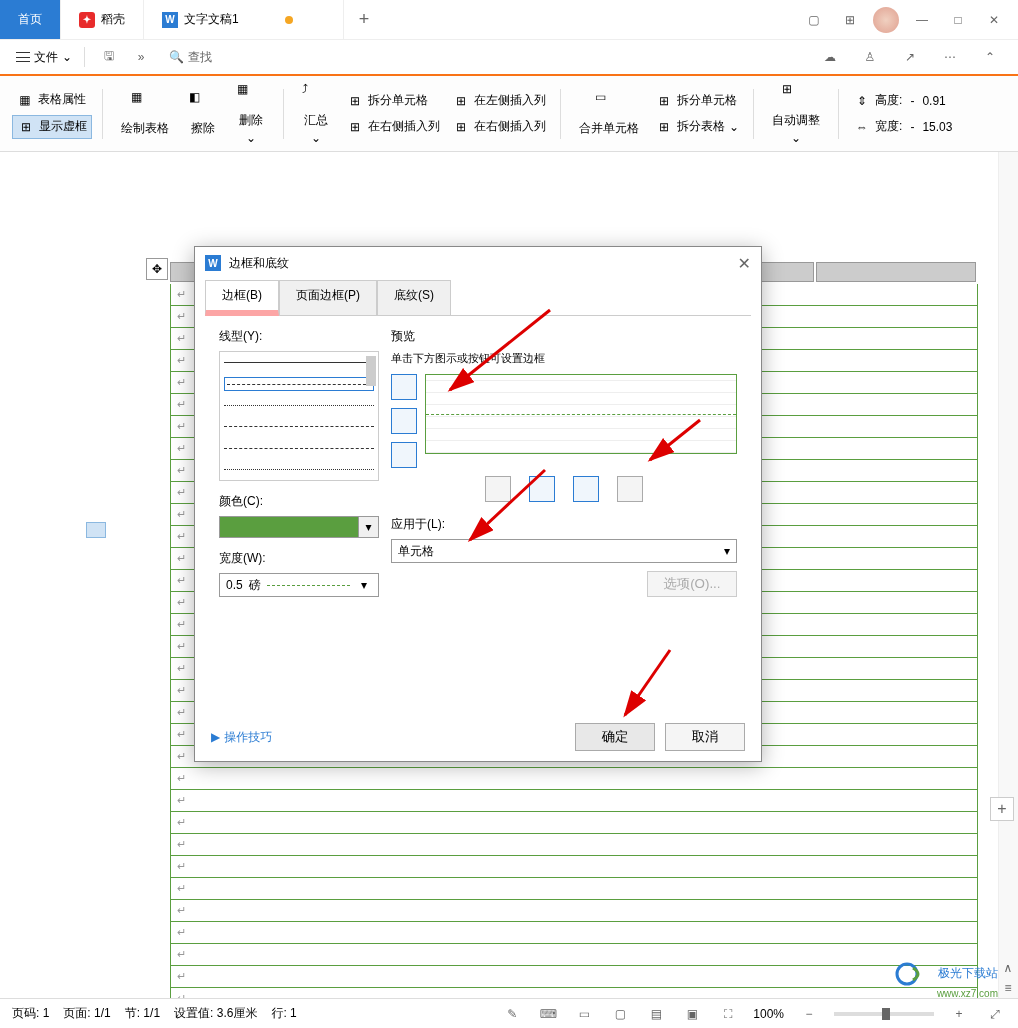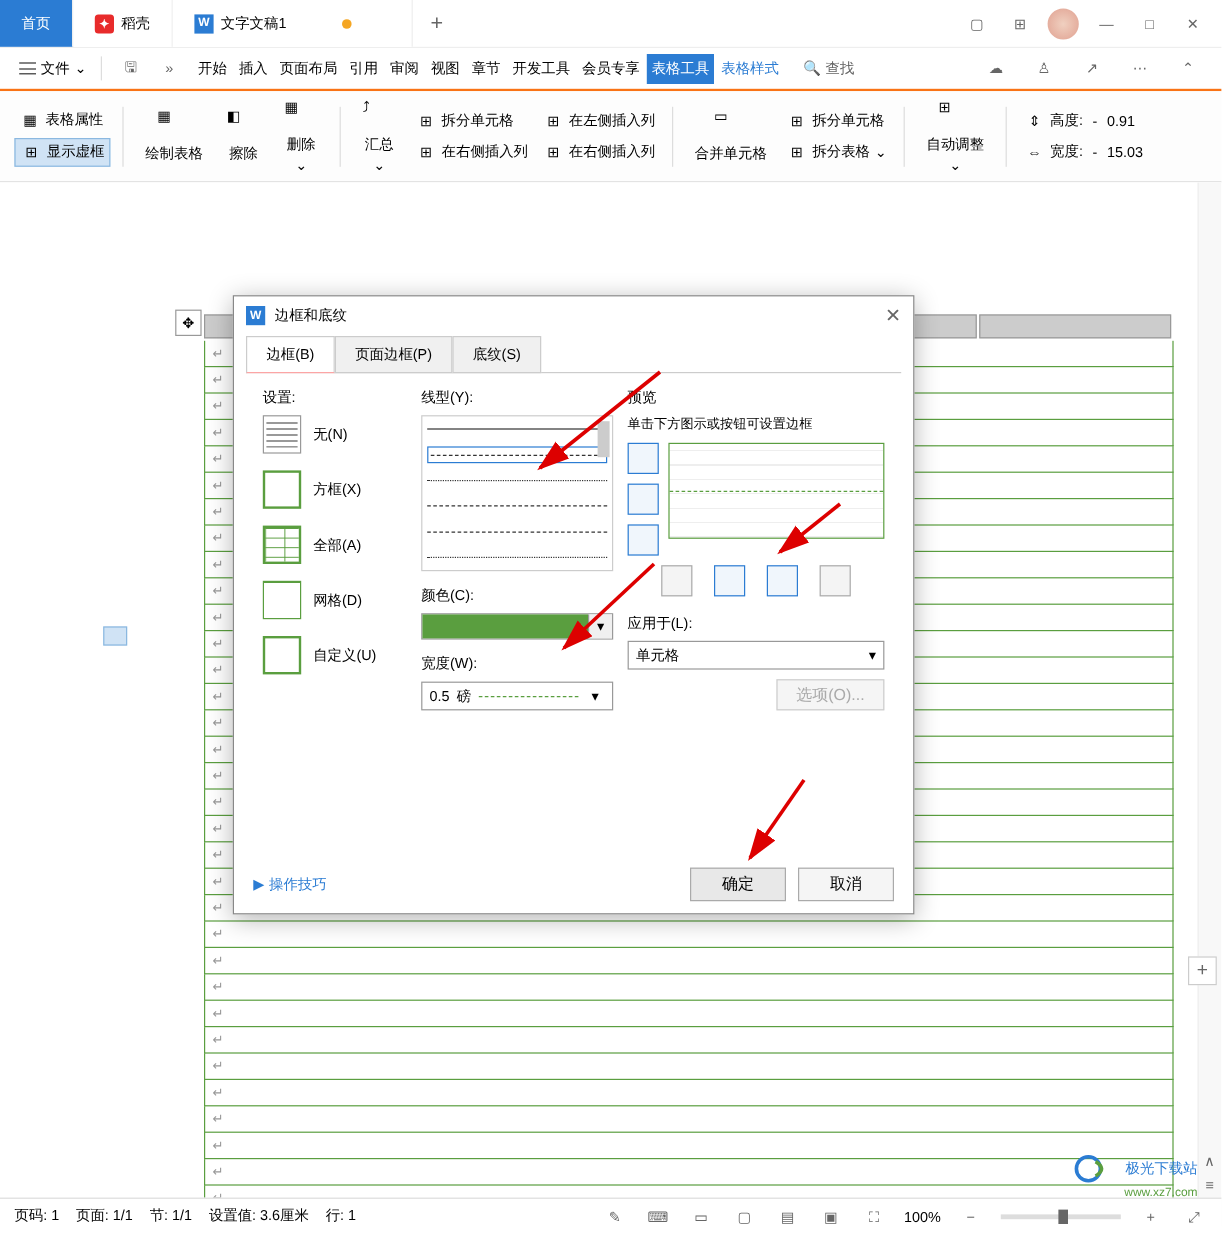--- a/index.html
+++ b/index.html
@@ -53,21 +53,21 @@
 .right-scroll { width: 20px; background: #f8f8f8; border-left: 1px solid #eee; position: relative; }
 .add-btn { position: absolute; right: 4px; top: 645px; width: 24px; height: 24px; border: 1px solid #ccc; background: #fff; display: flex; align-items: center; justify-content: center; font-size: 16px; color: #666; }
 .scroll-btns { position: absolute; bottom: 6px; right: 2px; display: flex; flex-direction: column; gap: 4px; }
 .scroll-btns div { width: 16px; height: 16px; display: flex; align-items: center; justify-content: center; color: #666; }
 
 .dialog { position: absolute; left: 194px; top: 246px; width: 568px; height: 516px; background: #fff; border: 1px solid #888; box-shadow: 0 4px 20px rgba(0,0,0,0.3); z-index: 100; }
 .dlg-title { height: 32px; display: flex; align-items: center; padding: 0 10px; gap: 8px; }
 .dlg-title .close { margin-left: auto; font-size: 16px; cursor: pointer; color: #666; }
 .dlg-tabs { display: flex; padding: 0 10px; }
 .dlg-tab { padding: 6px 16px; border: 1px solid #ccc; background: #f0f0f0; cursor: pointer; font-size: 12px; position: relative; top: 1px; }
-.dlg-tab.active { background: #fff; border-bottom: 1px solid #fca5a5; }
+.dlg-tab.active { background: #fff; border-bottom: 6px solid #fca5a5; }
 .dlg-body { padding: 12px 14px; display: flex; gap: 12px; border-top: 1px solid #ccc; margin: 0 10px; }
 .dlg-col1 { width: 120px; }
 .dlg-col2 { width: 160px; }
 .dlg-col3 { flex: 1; }
 .section-label { font-size: 12px; margin-bottom: 6px; }
 .setting-item { display: flex; align-items: center; gap: 10px; margin-bottom: 14px; cursor: pointer; }
 .setting-icon { width: 32px; height: 32px; border: 1px solid #999; background: #fff; position: relative; }
 .setting-icon.sel { border: 2px solid #5a9e3f; }
 .line-list { border: 1px solid #ccc; height: 130px; padding: 4px; position: relative; background: #fff; display: flex; flex-direction: column; gap: 8px; }
 .line-opt { height: 14px; display: flex; align-items: center; }
@@ -147,33 +147,20 @@
         <div></div>
         <div></div>
         <div></div>
       </div>
     <span>文件</span>
     <span>⌄</span>
   </div>
   <div class="sep"></div>
   <div class="icon-btn">🖫</div>
   <div class="icon-btn">»</div>
-  <div class="menuitems">
-    <span>开始</span>
-    <span>插入</span>
-    <span>页面布局</span>
-    <span>引用</span>
-    <span>审阅</span>
-    <span>视图</span>
-    <span>章节</span>
-    <span>开发工具</span>
-    <span>会员专享</span>
-    <span class="active">表格工具</span>
-    <span class="link">表格样式</span>
-  </div>
   <div class="search">
     <span>🔍</span>
     <span>查找</span>
   </div>
   <div class="right-icons">
     <div class="icon-btn">☁</div>
     <div class="icon-btn">♙</div>
     <div class="icon-btn">↗</div>
     <div class="icon-btn">⋯</div>
     <div class="icon-btn">⌃</div>
@@ -335,43 +322,20 @@
     <span class="doc-icon">W</span>
     <span>边框和底纹</span>
     <span class="close">✕</span>
   </div>
   <div class="dlg-tabs">
     <div class="dlg-tab active"><span>边框(B)</span></div>
     <div class="dlg-tab"><span>页面边框(P)</span></div>
     <div class="dlg-tab"><span>底纹(S)</span></div>
   </div>
   <div class="dlg-body">
-    <div class="dlg-col1">
-      <div class="section-label">设置:</div>
-      <div class="setting-item">
-          <div class="setting-icon sicon-lines"></div>
-          <span>无(N)</span>
-        </div>
-      <div class="setting-item">
-          <div class="setting-icon sicon-box"></div>
-          <span>方框(X)</span>
-        </div>
-      <div class="setting-item">
-          <div class="setting-icon sicon-all"></div>
-          <span>全部(A)</span>
-        </div>
-      <div class="setting-item">
-          <div class="setting-icon sicon-grid"></div>
-          <span>网格(D)</span>
-        </div>
-      <div class="setting-item">
-          <div class="setting-icon sel"></div>
-          <span>自定义(U)</span>
-        </div>
-    </div>
     <div class="dlg-col2">
       <div class="section-label">线型(Y):</div>
       <div class="line-list">
         <div class="line-opt">
             <div class="line-solid"></div>
           </div>
         <div class="line-opt sel">
             <div class="line-dash"></div>
           </div>
         <div class="line-opt">

